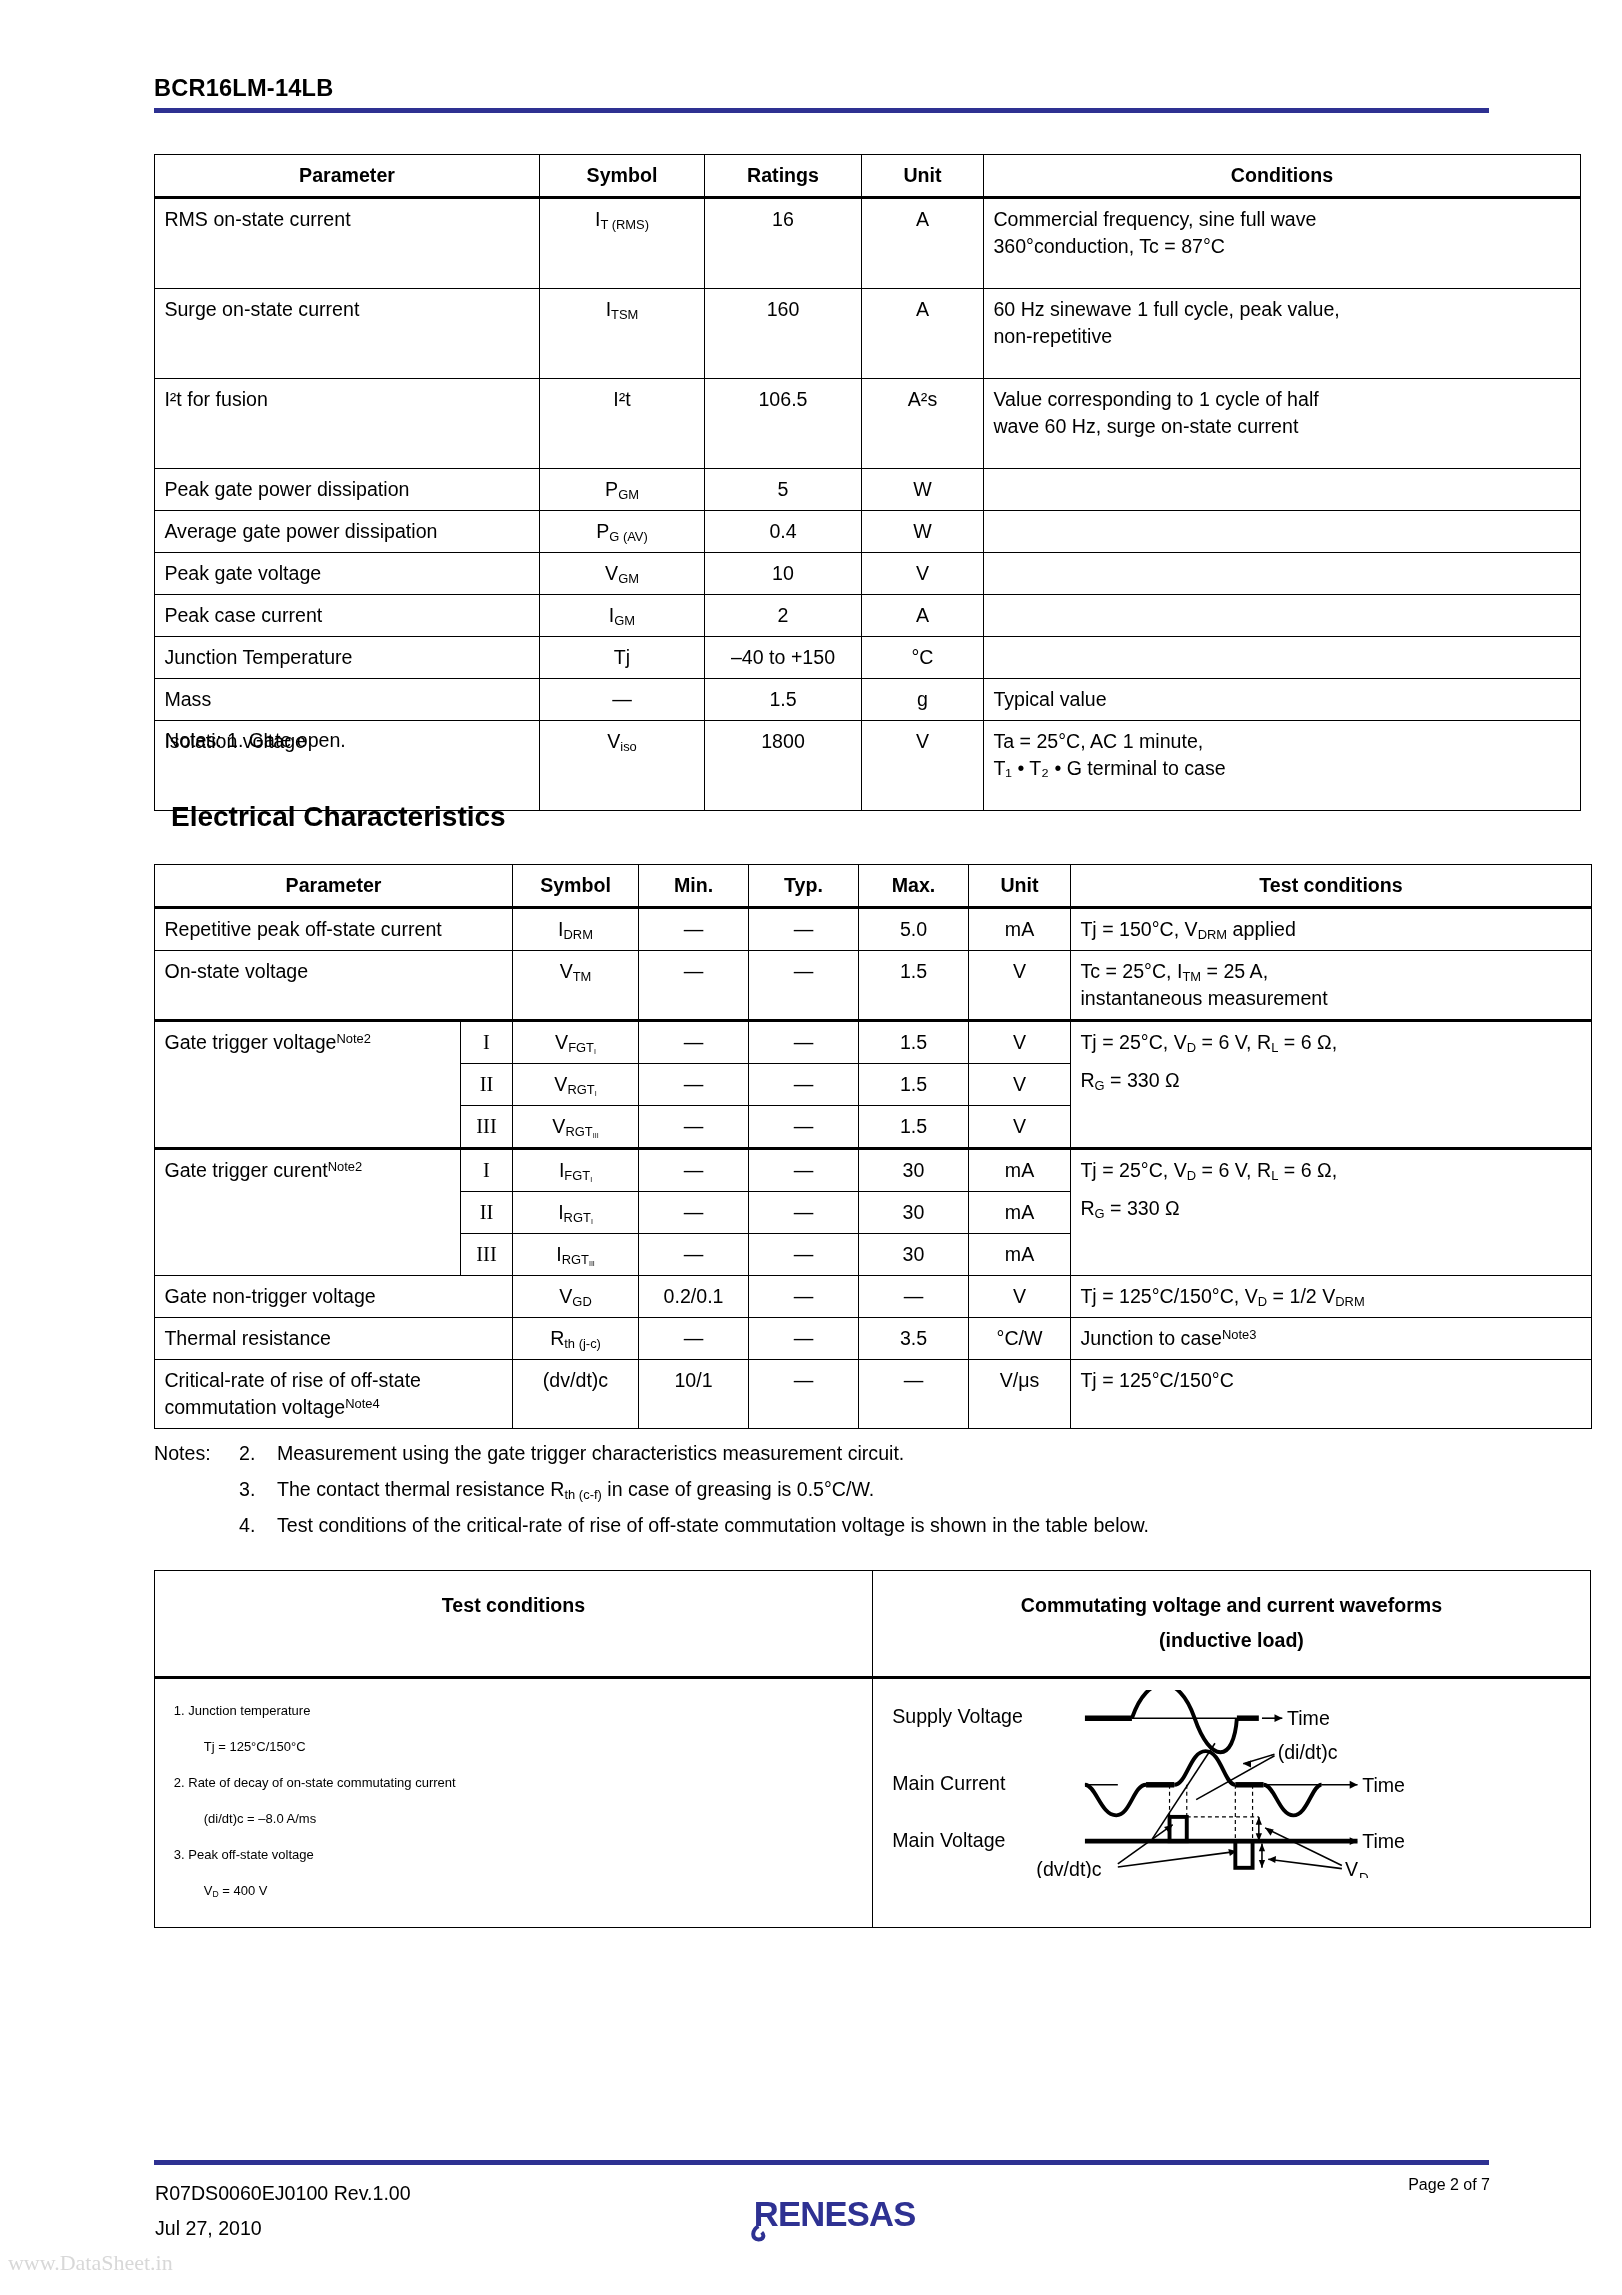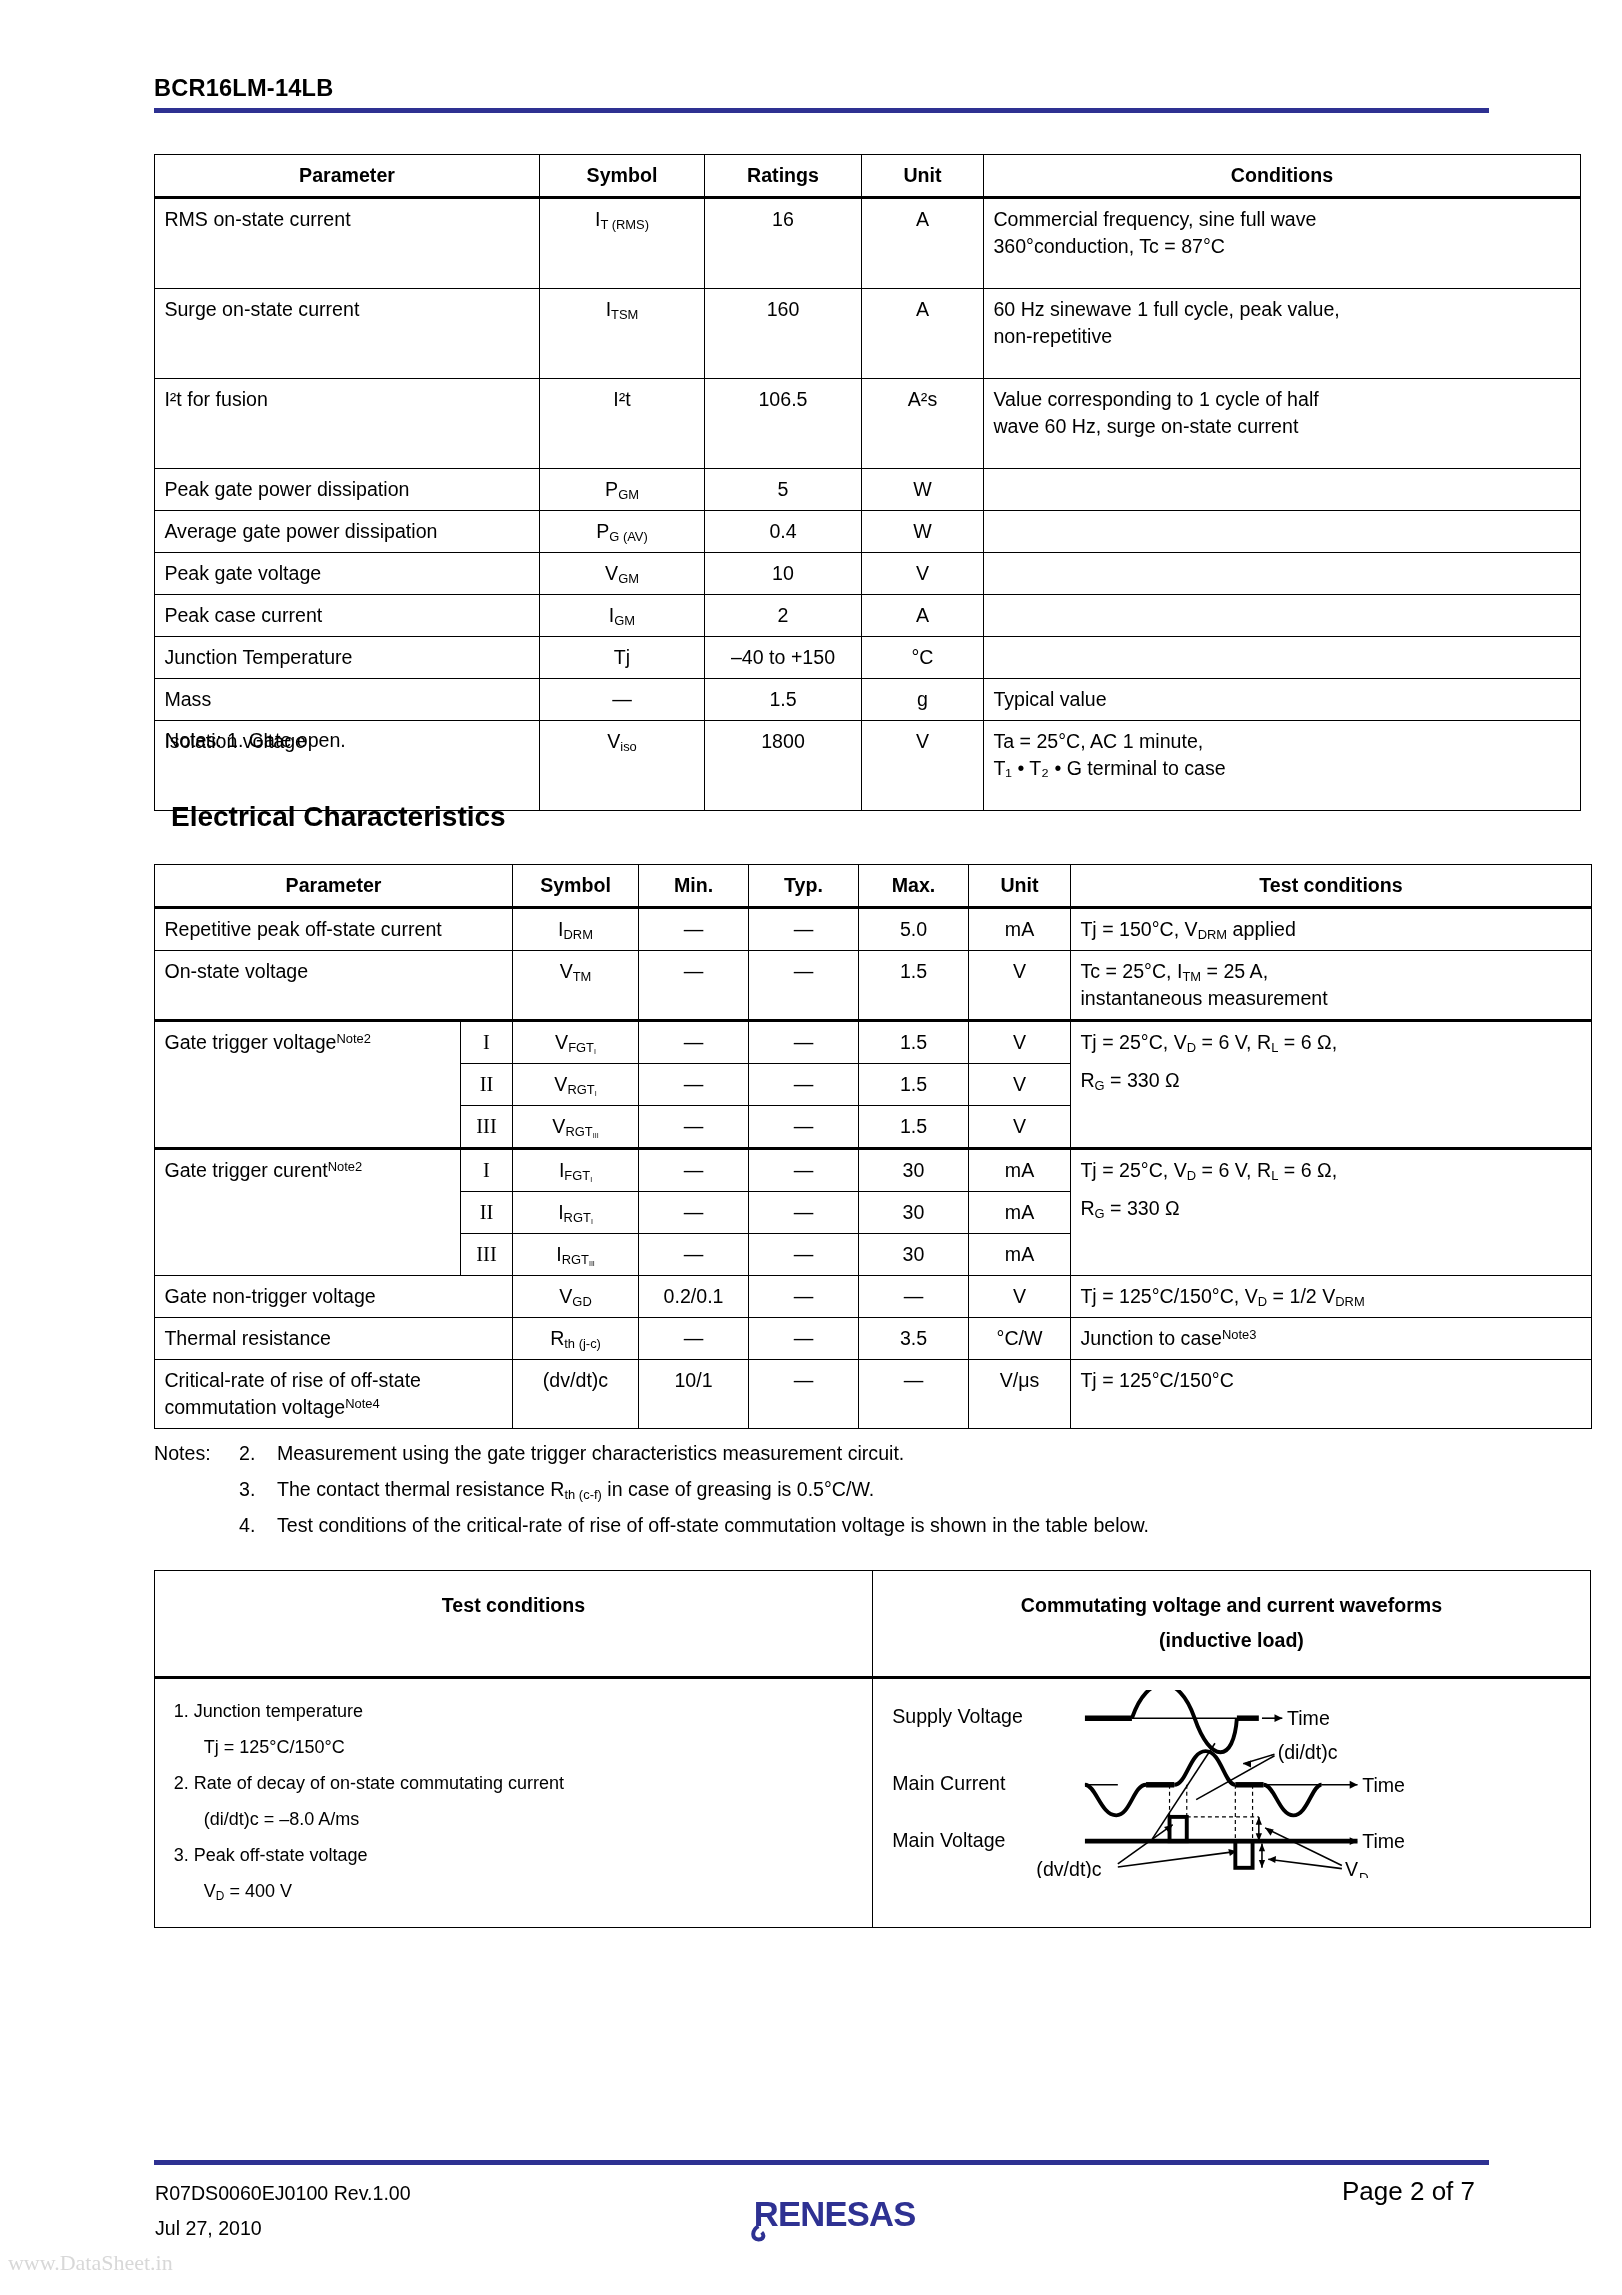--- a/index.html
+++ b/index.html
@@ -118,21 +118,21 @@
 
   
   .tbl3 {
     position: absolute;
     left: 154px;
     top: 1570px;
     width: 1437px;
   }
   .tbl3 table { width: 1437px; }
   .tbl3 .hcell { text-align: center; font-weight: bold; line-height: 35px; }
-  .tc-list { font-size: 18px; line-height: 36px; padding: 7.9px 0 11px 9.4px; }
+  .tc-list { font-size: 13px; line-height: 36px; padding: 7.9px 0 11px 9.4px; }
   .tc-list .item { white-space: nowrap; }
   .tc-list .sub { padding-left: 30px; }
 
   
   .wf { padding: 4.7px 0 7.9px 0; }
 
   
   .ftr-rule {
     position: absolute;
     left: 154px;
@@ -143,23 +143,23 @@
   }
   .ftr-left {
     position: absolute;
     left: 155px;
     top: 2176px;
     font-size: 19.6px;
     line-height: 35px;
   }
   .ftr-right {
     position: absolute;
-    right: 148px;
+    right: 133px;
     top: 2176px;
-    font-size: 26px;
+    font-size: 16px;
     text-align: right;
   }
   .ftr-logo {
     position: absolute;
     left: 746px;
     top: 2190px;
     width: 220px;
     color: #2e3192;
   }
   .wm {

